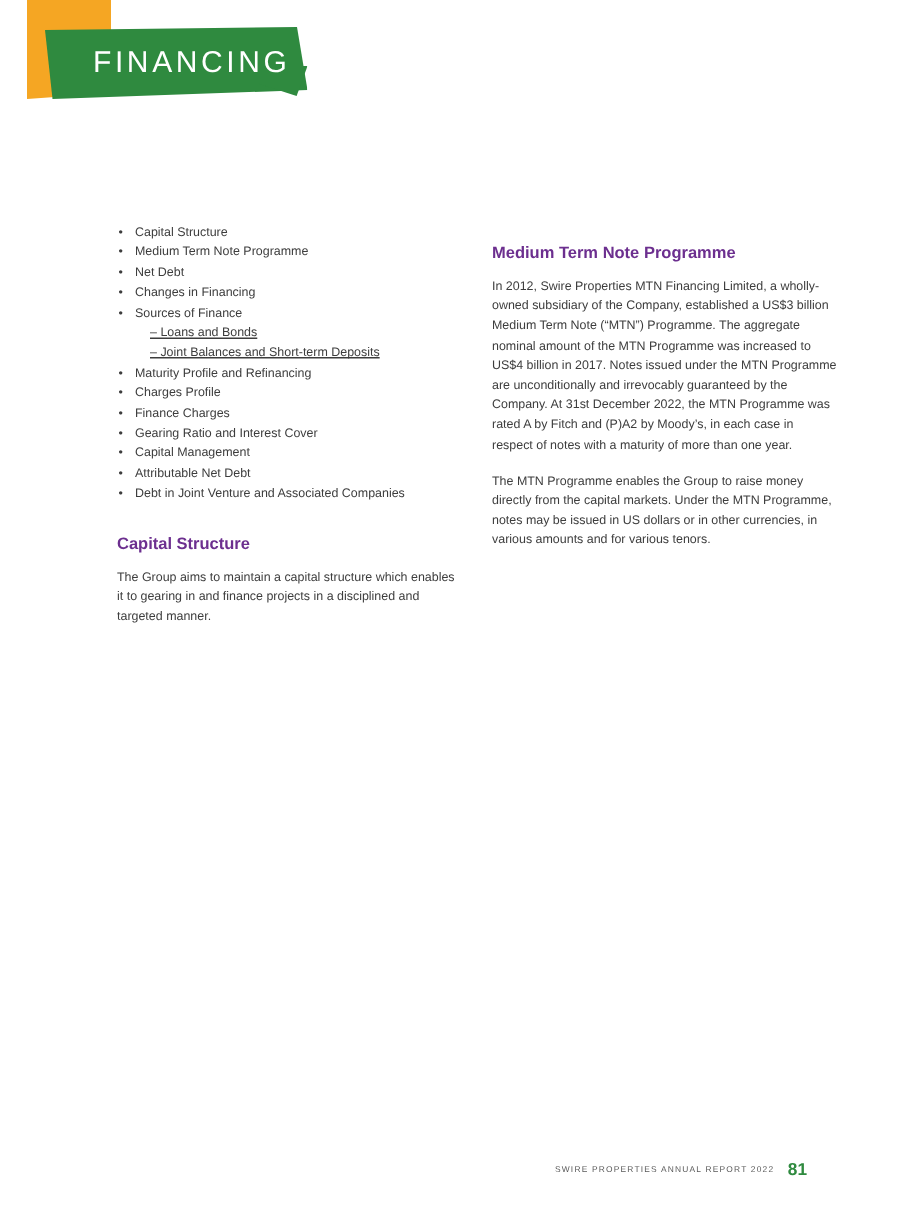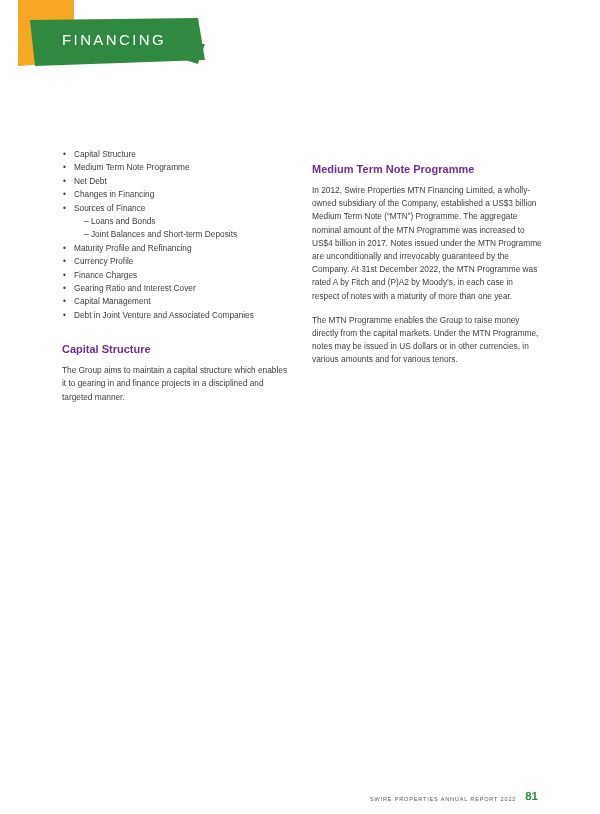--- a/index.html
+++ b/index.html
@@ -56,36 +56,37 @@
     width: 33px;
     height: 20px;
     background: #2f8a3f;
     clip-path: polygon(0 0, 100% 0, 78% 100%, 0 58%);
   }
   .banner-title {
     position: absolute;
     left: 62px;
     top: 31px;
     color: #ffffff;
-    font-size: 15px;
+    font-size: 20px;
     letter-spacing: 2.4px;
     font-weight: 400;
     white-space: nowrap;
   }
 
   
   .content {
     position: absolute;
     left: 0;
     top: 148px;
     width: 600px;
   }
   .col {
     position: absolute;
     width: 230px;
+    margin-left: 16px;
   }
   .col-left { left: 62px; top: 0; }
   .col-right { left: 312px; top: 0; }
 
   ul.toc {
     list-style: none;
     margin: 0 0 0 0;
     padding: 0;
   }
   ul.toc li {
@@ -98,20 +99,21 @@
   ul.toc li.bulleted::before {
     content: "\2022";
     position: absolute;
     left: 1px;
     top: 0;
     color: #3d3d3d;
     font-size: 8.3px;
   }
   ul.toc li.sub {
     padding-left: 22px;
+    text-decoration: underline;
   }
 
   h2.section-head {
     color: #6c2f8f;
     font-size: 11px;
     font-weight: bold;
     margin: 15px 0 8px 0;
     line-height: 14px;
   }
   h2.section-head.first {
@@ -127,23 +129,23 @@
     color: #3d3d3d;
     margin: 0 0 11px 0;
     text-align: left;
   }
   p.body:last-child { margin-bottom: 0; }
 
   
   .footer {
     position: absolute;
     right: 62px;
-    bottom: 12px;
+    bottom: 28px;
     display: flex;
-    align-items: flex-end;
+    align-items: center;
     gap: 9px;
   }
   .footer-text {
     font-size: 5.6px;
     letter-spacing: 0.8px;
     color: #5a5a5a;
     white-space: nowrap;
   }
   .footer-page {
     font-size: 11.5px;
@@ -168,24 +170,25 @@
 
     <ul class="toc">
       <li class="bulleted">Capital Structure</li>
       <li class="bulleted">Medium Term Note Programme</li>
       <li class="bulleted">Net Debt</li>
       <li class="bulleted">Changes in Financing</li>
       <li class="bulleted">Sources of Finance</li>
       <li class="sub">– Loans and Bonds</li>
       <li class="sub">– Joint Balances and Short-term Deposits</li>
       <li class="bulleted">Maturity Profile and Refinancing</li>
-      <li class="bulleted">Currency Profile</li>
+      <li class="bulleted">Charges Profile</li>
       <li class="bulleted">Finance Charges</li>
       <li class="bulleted">Gearing Ratio and Interest Cover</li>
       <li class="bulleted">Capital Management</li>
+      <li class="bulleted">Attributable Net Debt</li>
       <li class="bulleted">Debt in Joint Venture and Associated Companies</li>
     </ul>
 
     <h2 class="section-head first">Capital Structure</h2>
     <p class="body">The Group aims to maintain a capital structure which enables it to gearing in and finance projects in a disciplined and targeted manner.</p>
   </div>
 
   <div class="col col-right">
 
     <h2 class="section-head tight">Medium Term Note Programme</h2>

